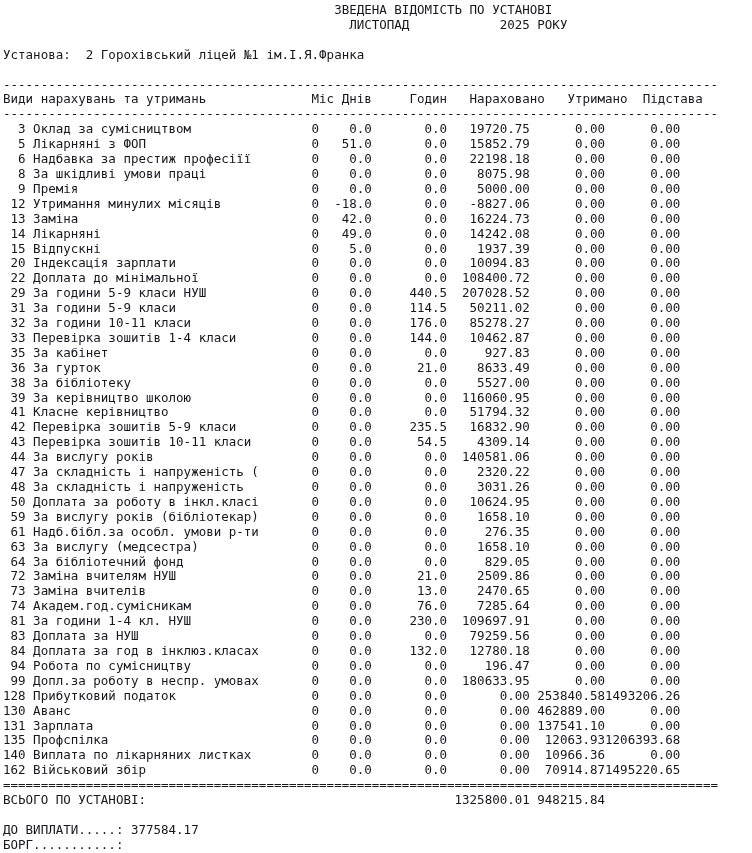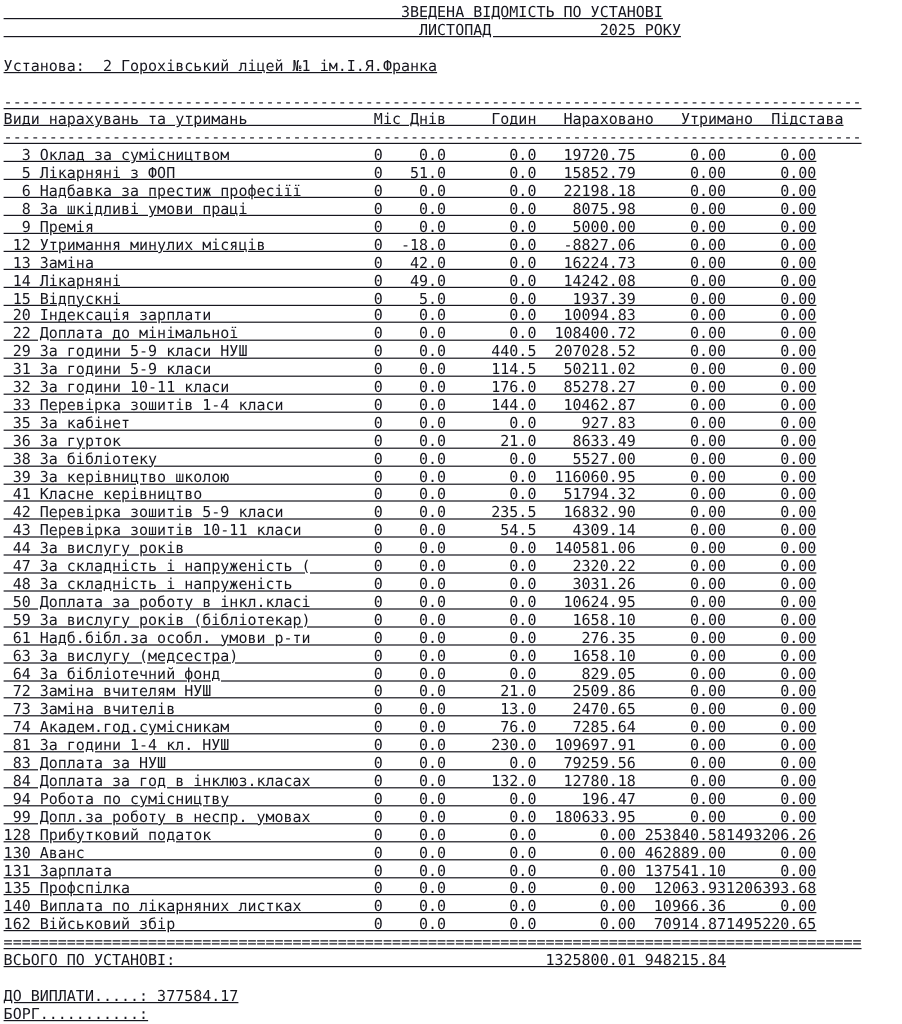--- a/index.html
+++ b/index.html
@@ -13,21 +13,20 @@
     overflow: hidden;
   }
   pre.report {
     margin: 0;
     padding: 3px 0 0 3px;
     font-family: "DejaVu Sans Mono", "Liberation Mono", monospace;
     font-size: 12.5px;
     line-height: 14.9px;
     color: #17171f;
     white-space: pre;
-    text-decoration: underline;
   }
 </style>
 </head>
 <body>
 
 <pre class="report" id="report">                                            ЗВЕДЕНА ВІДОМІСТЬ ПО УСТАНОВІ
                                               ЛИСТОПАД            2025 РОКУ
 
 Установа:  2 Горохівський ліцей №1 ім.І.Я.Франка
 

